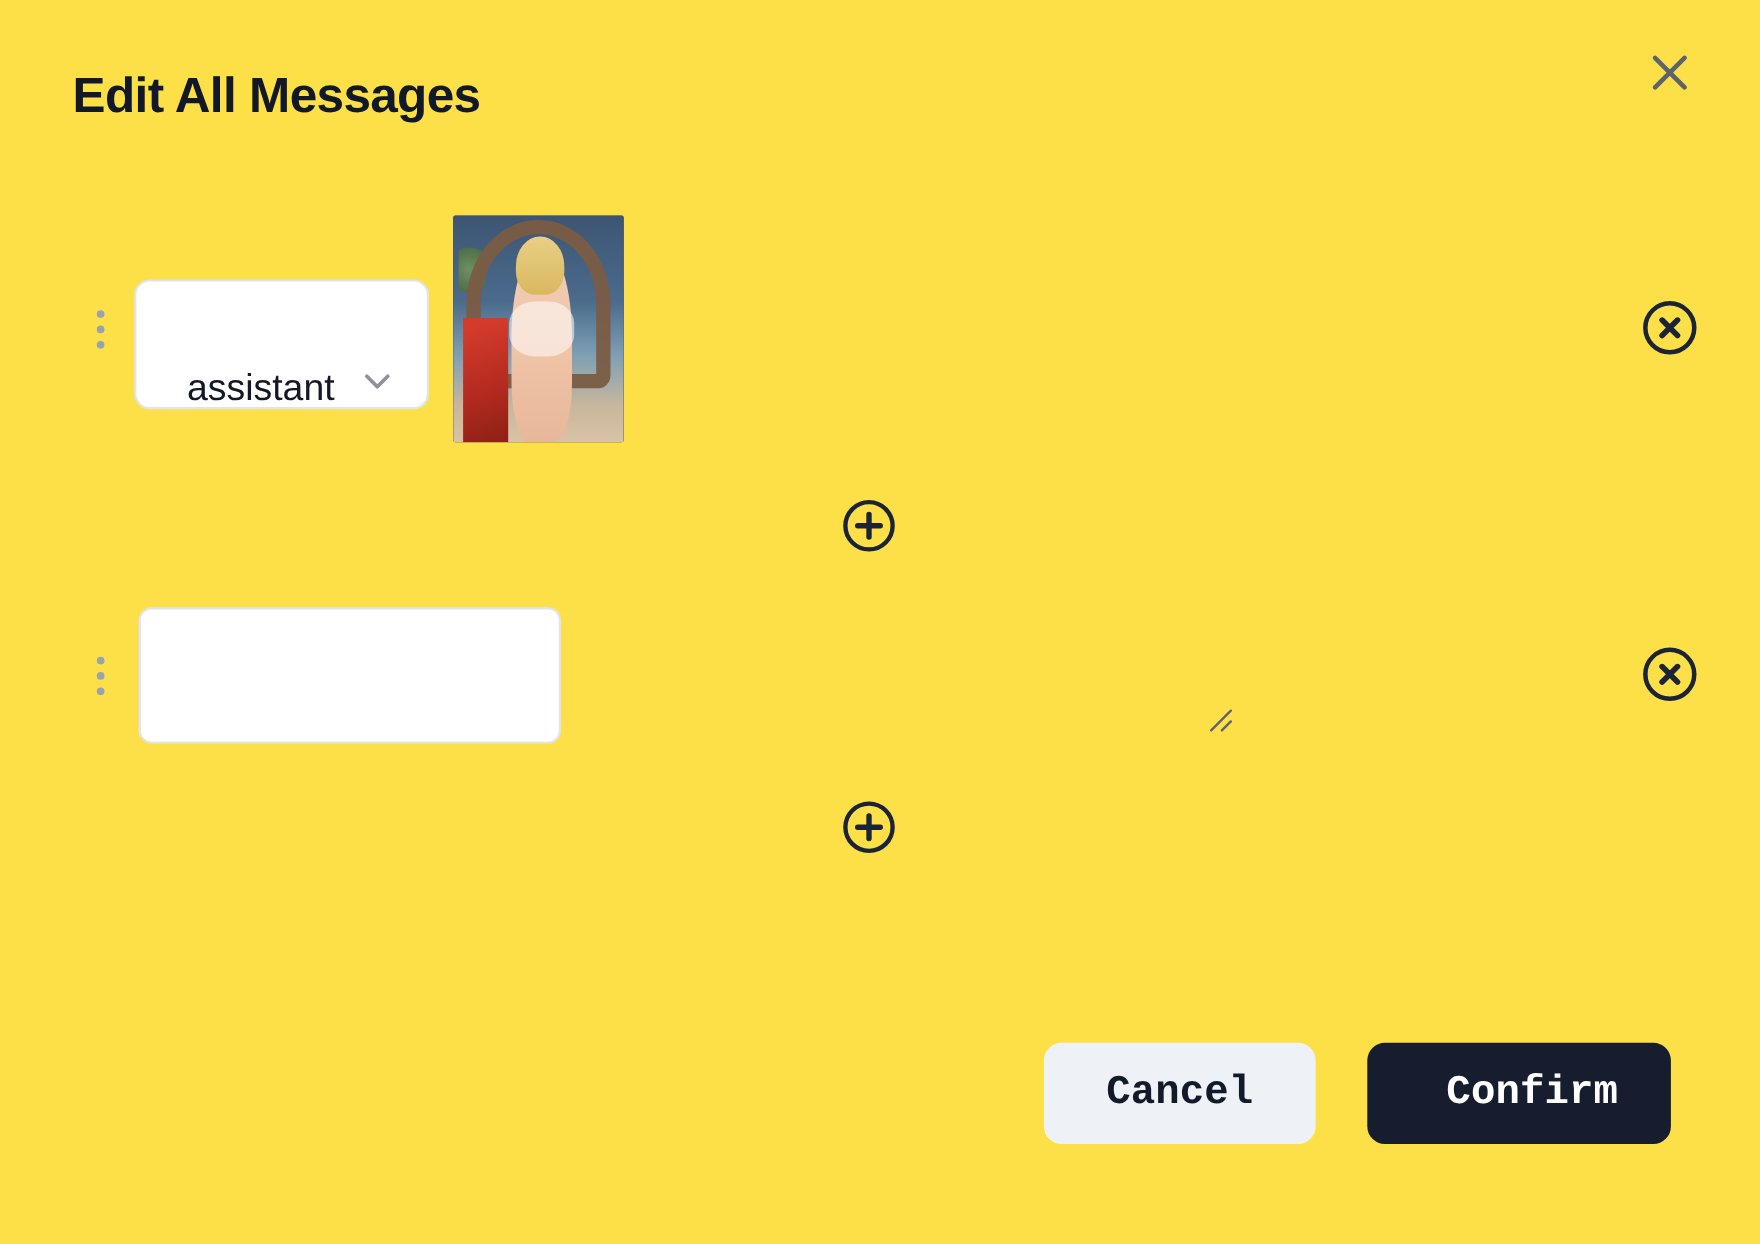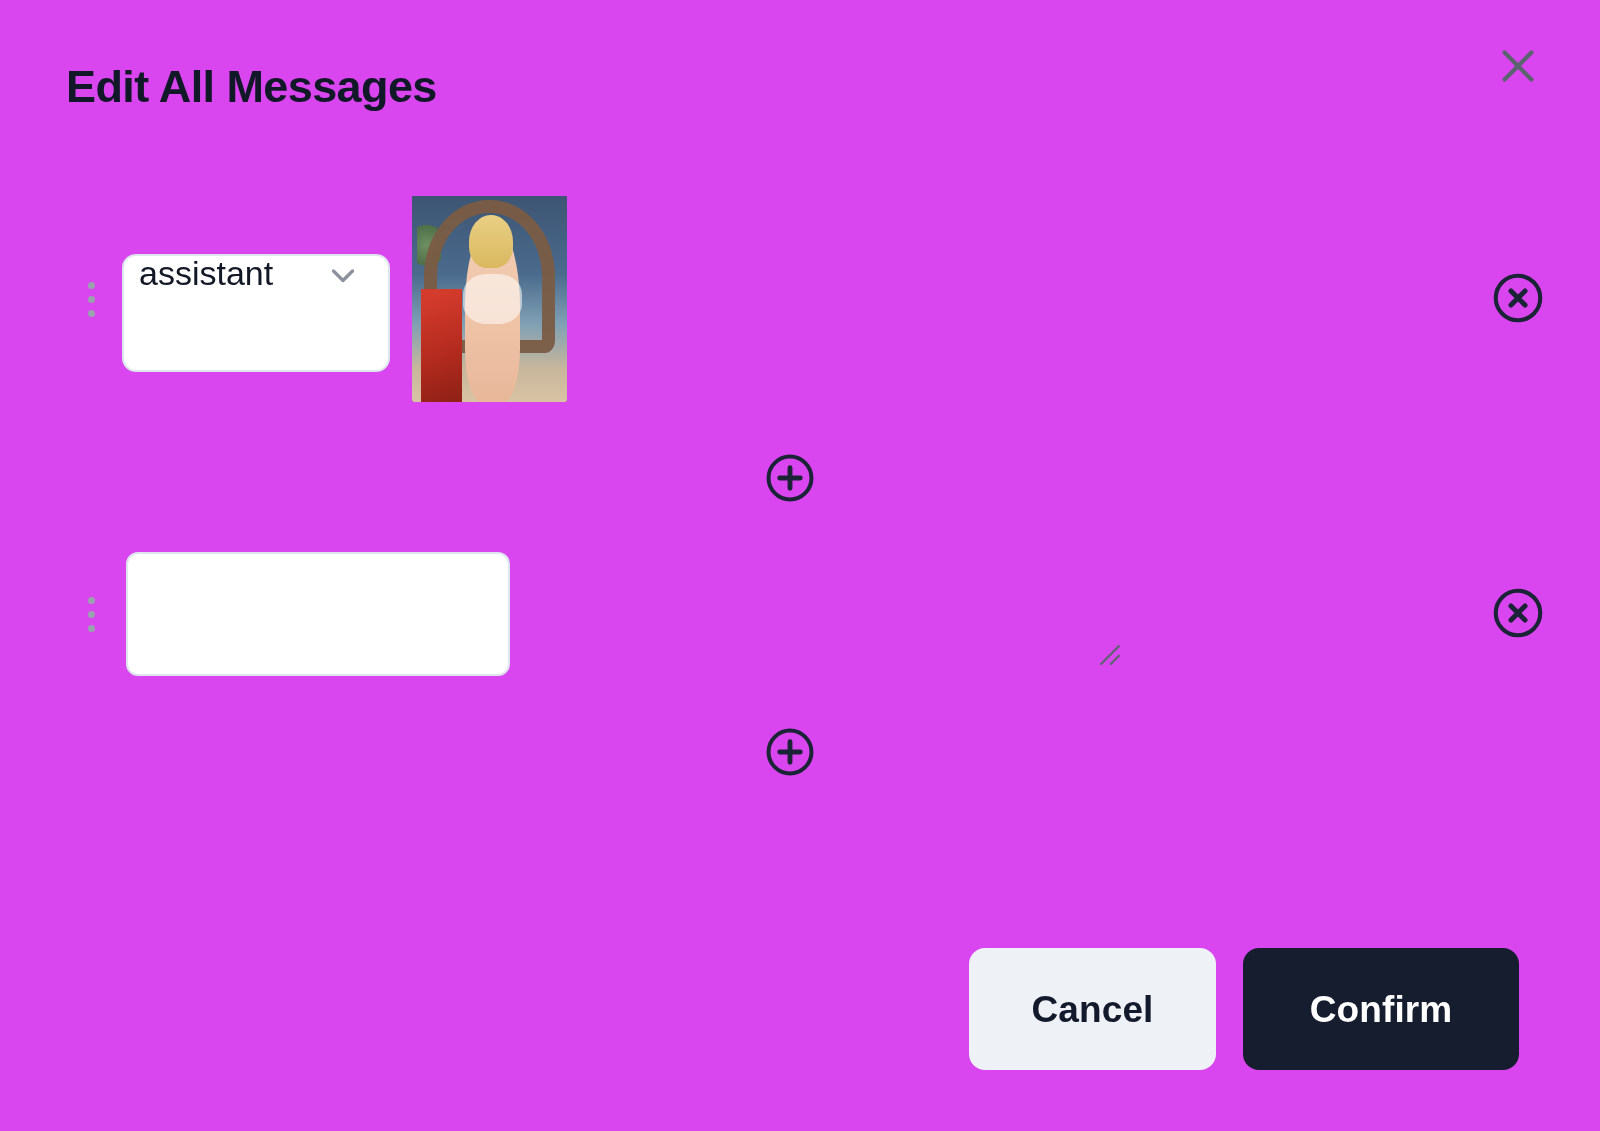--- a/index.html
+++ b/index.html
@@ -13,21 +13,21 @@
     height: 1131px;
     font-family: "Liberation Sans", sans-serif;
     color: #131a2b;
     position: relative;
     overflow: hidden;
   }
 
   .dialog {
     position: absolute;
     inset: 0;
-    background: #d946ef;
+    background: #fde047;
   }
 
   
   .dialog-title {
     position: absolute;
     left: 66px;
     top: 61px;
     font-size: 45px;
     font-weight: 700;
     letter-spacing: -0.6px;
@@ -88,23 +88,23 @@
 
   .role-select {
     flex: 0 0 auto;
     width: 268px;
     height: 118px;
     margin-left: 18px;
     border: 2px solid #dfe5ee;
     border-radius: 14px;
     background: #ffffff;
     display: flex;
-    align-items: flex-start;
+    align-items: flex-end;
     justify-content: space-between;
-    padding: 0 26px 0 15px;
+    padding: 0 26px 0 46px;
     cursor: pointer;
     margin-top: 28px;
   }
   .role-select .role-label {
     font-size: 34px;
     color: #121826;
     line-height: 1;
   }
   .role-select .chev { flex: 0 0 auto; display: block; }
 
@@ -262,38 +262,40 @@
     top: 948px;
     display: flex;
     justify-content: flex-end;
     align-items: center;
     gap: 27px;
     padding-right: 81px;
   }
   .btn {
     border: 0;
     border-radius: 16px;
-    font-family: Liberation Sans, sans-serif;
+    font-family: Liberation Mono, monospace;
     font-size: 37px;
     font-weight: 700;
     letter-spacing: 0.1px;
-    height: 122px;
+    height: 92px;
     padding: 0 48px;
     cursor: pointer;
     line-height: 1;
+    margin-left: 20px;
   }
   .btn-cancel {
     background: #eef2f7;
     color: #131a2b;
     min-width: 247px;
   }
   .btn-confirm {
     background: #151d2e;
     color: #ffffff;
     min-width: 276px;
+    text-align: right;
   }
 </style>
 </head>
 <body>
 
 <div class="dialog">
 
   <div class="dialog-title">Edit All Messages</div>
 
   <button class="close-button">

